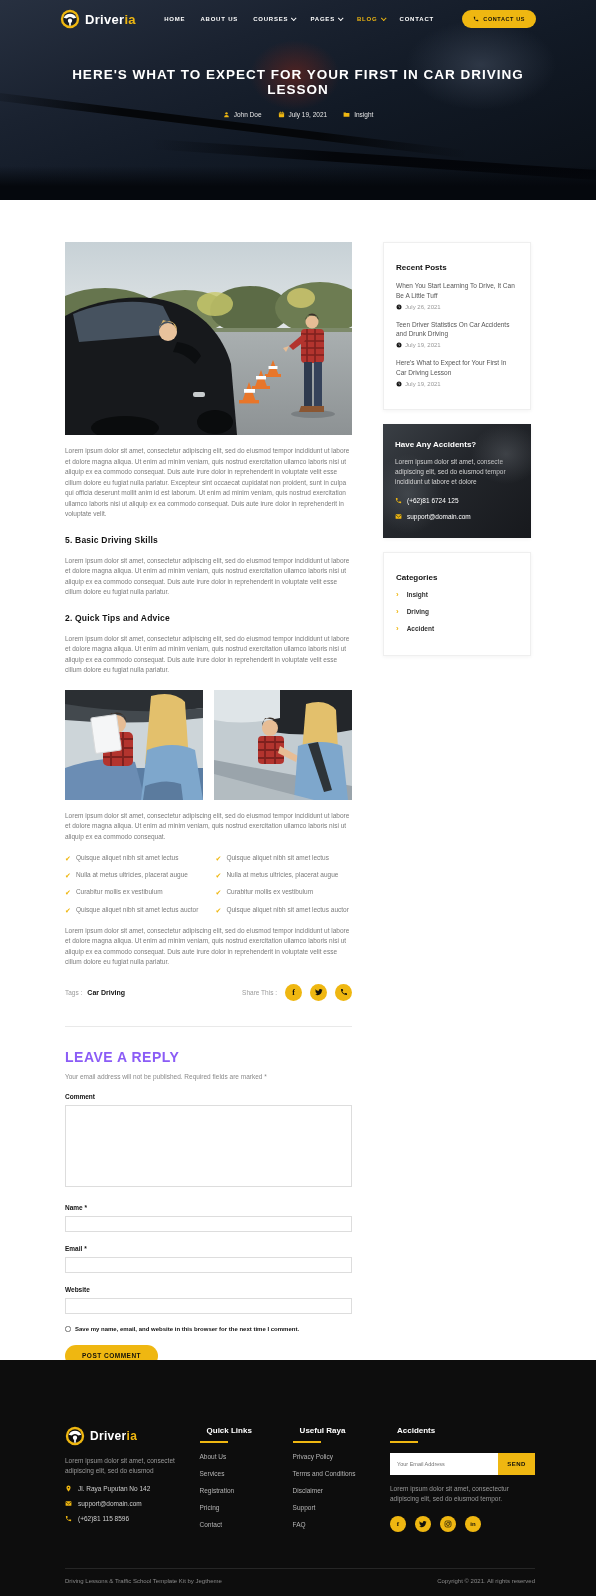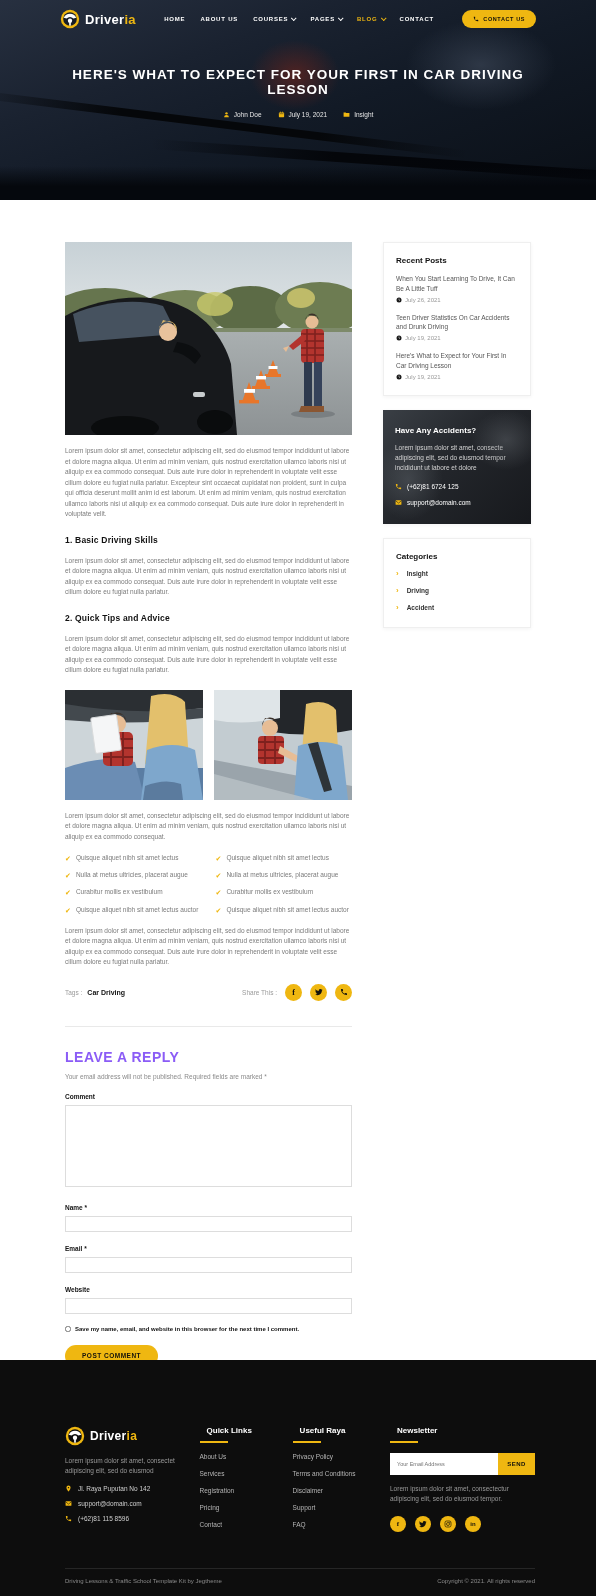--- a/index.html
+++ b/index.html
@@ -60,21 +60,21 @@
   .reply-note { font-size:6.5px; color:#8a8a8a; margin-top:8px; }
   .f-label { font-size:6.5px; font-weight:bold; color:#121212; margin-top:13px; display:block; }
   .f-area { width:287px; height:82px; border:1px solid #ddd; background:#fff; margin-top:5px; resize:none; font-family:inherit; font-size:6.5px; padding:4px; color:#444; }
   .f-input { width:287px; height:16px; border:1px solid #ddd; background:#fff; margin-top:5px; font-family:inherit; font-size:6.5px; padding:0 4px; color:#444; display:block; }
   .chk-row { display:flex; align-items:center; gap:4px; margin-top:12px; }
   .chk-row input { width:6px; height:6px; }
   .chk-row label { font-size:6px; font-weight:bold; color:#121212; }
   .post-btn { margin-top:13px; background:#EFB711; border:none; border-radius:11px; height:22px; padding:0 17px; font-size:6.5px; font-weight:bold; letter-spacing:.5px; color:#14120b; cursor:pointer; font-family:inherit; }
 
   
-  .card { border:1px solid #efefef; box-shadow:0 1px 4px rgba(0,0,0,.05); background:#fff; padding:13px 12px; margin-bottom:14px; }
+  .card { border:1px solid #efefef; box-shadow:0 1px 4px rgba(0,0,0,.05); background:#fff; padding:20px 12px; margin-bottom:14px; }
   .card-title { font-size:8px; font-weight:bold; color:#121212; margin-bottom:9px; }
   .rpost { margin-bottom:10px; }
   .rpost-title { font-size:6.5px; color:#555; line-height:1.5; cursor:pointer; }
   .rpost-date { display:flex; align-items:center; gap:3px; font-size:6px; color:#999; margin-top:3px; }
   .qcard { position:relative; background:linear-gradient(135deg,#3a3f45 0%,#23262b 45%,#17191d 100%); border:none; padding:16px 12px 18px; margin-bottom:14px; overflow:hidden; }
   .qcard::before{content:"";position:absolute;left:-10px;top:30px;width:70px;height:80px;background:radial-gradient(closest-side,#5a6066,transparent);opacity:.5;}
   .qcard::after{content:"";position:absolute;right:-10px;top:0;width:70px;height:60px;background:radial-gradient(closest-side,#6b7076,transparent);opacity:.4;}
   .q-title { position:relative; font-size:8px; font-weight:bold; color:#fff; }
   .q-text { position:relative; font-size:6.5px; color:#d4d4d4; line-height:1.6; margin-top:8px; }
   .q-contact { position:relative; display:flex; align-items:center; gap:5px; font-size:6.5px; color:#fff; margin-top:9px; }
@@ -241,21 +241,21 @@
           <circle cx="103" cy="90" r="9" fill="#e8c29c"></circle>
           <path d="M94 87 a9 9 0 0 1 18 2 l-4-8 -10-3z" fill="#d9b46a"></path>
           <path d="M112 100 q18 2 24 14 l-6 8 q-12-12-22-12z" fill="#0c0e10"></path>
           <ellipse cx="60" cy="186" rx="34" ry="12" fill="#0a0c0d"></ellipse>
           <ellipse cx="150" cy="180" rx="18" ry="12" fill="#0a0c0d"></ellipse>
           <rect x="128" y="150" width="12" height="5" rx="2" fill="#c8cccd"></rect>
         </g>
       </svg>
 
       <p class="para">Lorem ipsum dolor sit amet, consectetur adipiscing elit, sed do eiusmod tempor incididunt ut labore et dolore magna aliqua. Ut enim ad minim veniam, quis nostrud exercitation ullamco laboris nisi ut aliquip ex ea commodo consequat. Duis aute irure dolor in reprehenderit in voluptate velit esse cillum dolore eu fugiat nulla pariatur. Excepteur sint occaecat cupidatat non proident, sunt in culpa qui officia deserunt mollit anim id est laborum. Ut enim ad minim veniam, quis nostrud exercitation ullamco laboris nisi ut aliquip ex ea commodo consequat. Duis aute irure dolor in reprehenderit in voluptate velit.</p>
-      <h3 class="sec-h">1. Basic Driving Skills</h3>
+      <h3 class="sec-h">5. Basic Driving Skills</h3>
       <p class="para">Lorem ipsum dolor sit amet, consectetur adipiscing elit, sed do eiusmod tempor incididunt ut labore et dolore magna aliqua. Ut enim ad minim veniam, quis nostrud exercitation ullamco laboris nisi ut aliquip ex ea commodo consequat. Duis aute irure dolor in reprehenderit in voluptate velit esse cillum dolore eu fugiat nulla pariatur.</p>
       <h3 class="sec-h">2. Quick Tips and Advice</h3>
       <p class="para">Lorem ipsum dolor sit amet, consectetur adipiscing elit, sed do eiusmod tempor incididunt ut labore et dolore magna aliqua. Ut enim ad minim veniam, quis nostrud exercitation ullamco laboris nisi ut aliquip ex ea commodo consequat. Duis aute irure dolor in reprehenderit in voluptate velit esse cillum dolore eu fugiat nulla pariatur.</p>
 
       <div class="img-row">
         <svg width="138" height="110" viewBox="0 0 138 110">
           <rect width="138" height="110" fill="#cdd5d9"></rect>
           <path d="M0 0 h138 v18 q-70 10 -138 4 z" fill="#2b2f33"></path>
           <path d="M0 14 q70 12 138 4 v10 q-70 8 -138 2 z" fill="#43494e"></path>
           <rect x="0" y="78" width="138" height="32" fill="#5a7da3"></rect>
@@ -501,21 +501,21 @@
         <div class="f-head">Useful Raya</div>
         <div class="f-head-u"></div>
         <div class="f-link">Privacy Policy</div>
         <div class="f-link">Terms and Conditions</div>
         <div class="f-link">Disclaimer</div>
         <div class="f-link">Support</div>
         <div class="f-link">FAQ</div>
       </div>
 
       <div class="f-col4">
-        <div class="f-head">Newsletter</div>
+        <div class="f-head">Accidents</div>
         <div class="f-head-u"></div>
         <div class="nl-row">
           <input class="nl-input" type="text" placeholder="Your Email Address" style="">
           <button class="nl-send">SEND</button>
         </div>
         <p class="nl-text">Lorem ipsum dolor sit amet, consectectur adipiscing elit, sed do eiusmod tempor.</p>
         <div class="f-socials">
           <span class="f-soc" style="font-family:'Liberation Serif',serif;">f</span>
           <span class="f-soc">
             <svg width="8" height="8" viewBox="0 0 24 24">

